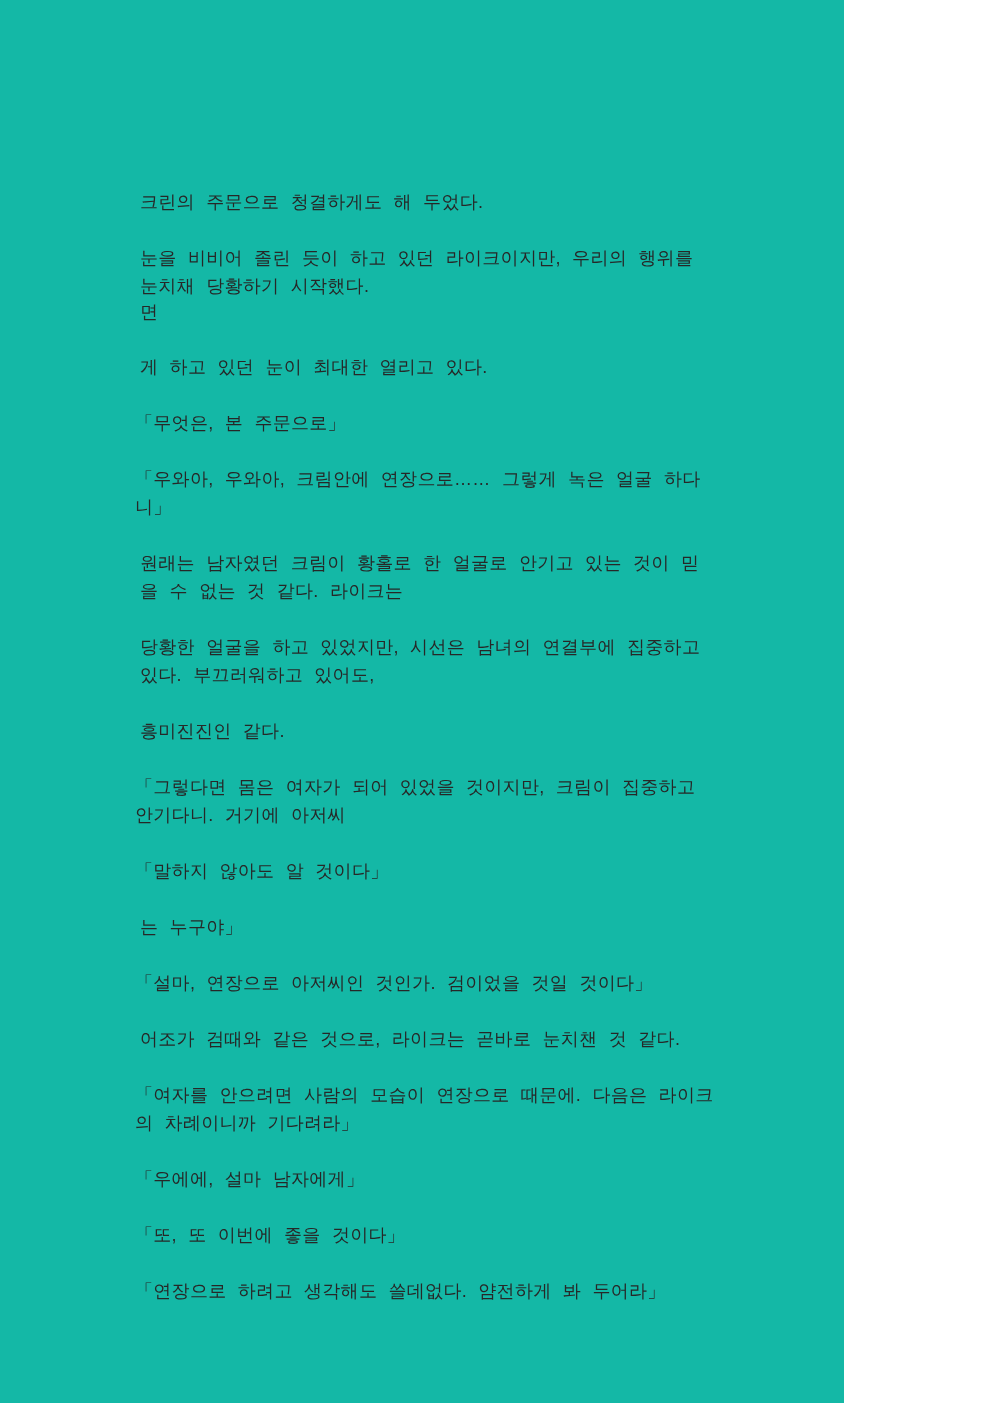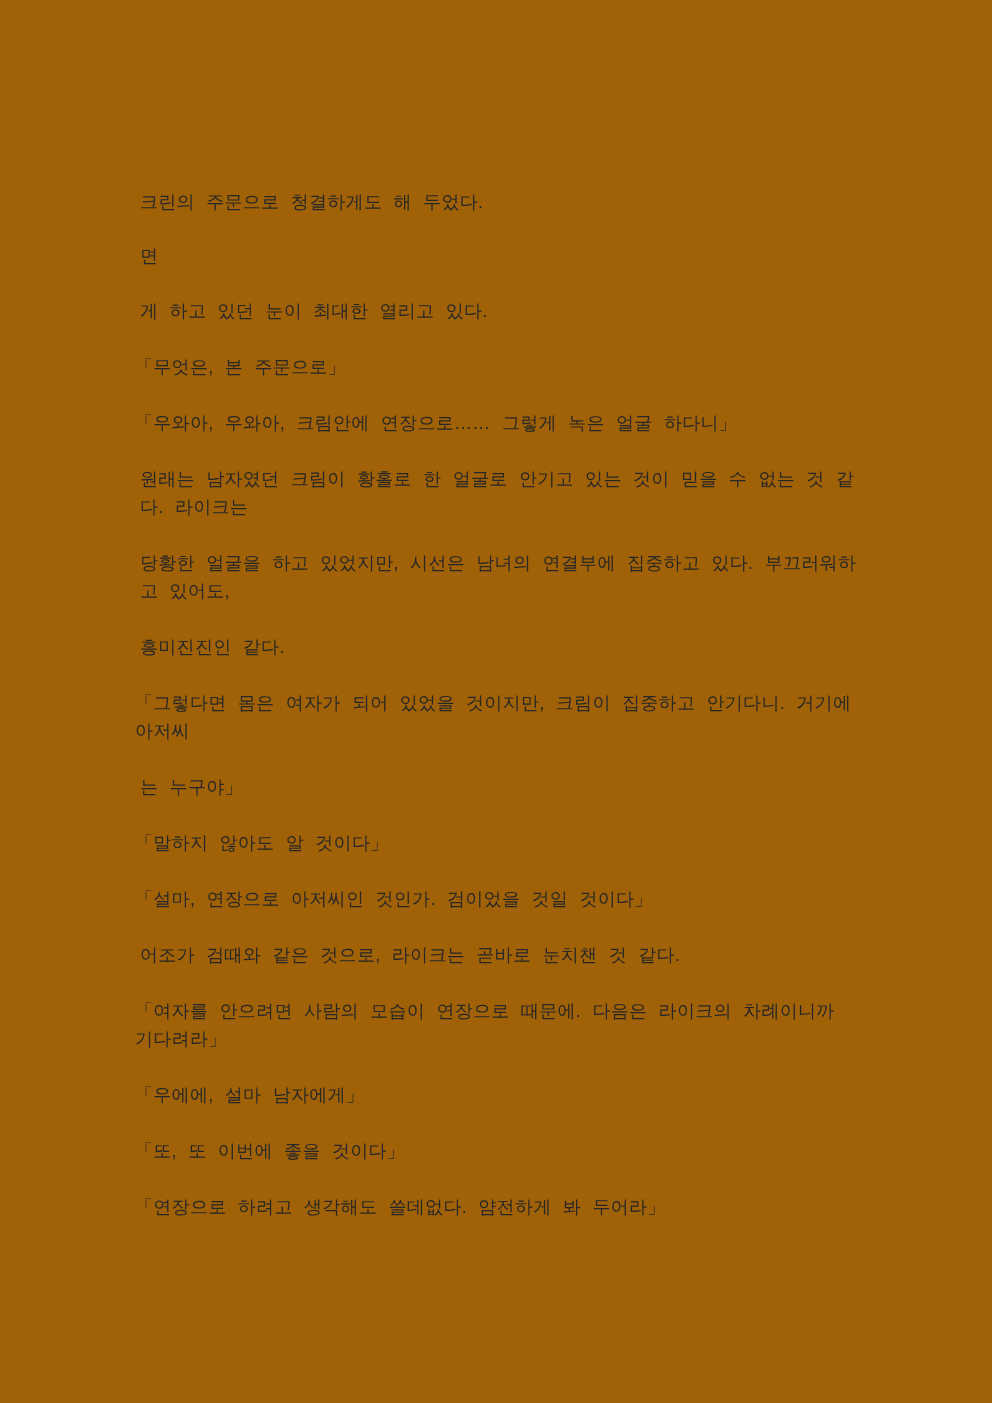--- a/index.html
+++ b/index.html
@@ -8,24 +8,24 @@
     background: #ffffff;
   }
   body {
     width: 992px;
     height: 1403px;
     overflow: hidden;
     font-family: "Liberation Sans", "DejaVu Sans", sans-serif;
   }
   .page {
     box-sizing: border-box;
-    width: 992px;
+    width: 844px;
     height: 1403px;
     padding: 188px 130px 8px 140px;
-    background: #a16207;
+    background: #14b8a6;
   }
   .text-line {
     font-size: 18px;
     line-height: 28px;
     margin: 0 0 28px 0;
     color: #272727;
     word-spacing: 6px;
     letter-spacing: 0.3px;
     white-space: normal;
     max-width: 722px;
@@ -42,30 +42,31 @@
   .text-line.continuation {
     line-height: 25px;
     margin-bottom: 28px;
   }
 </style>
 </head>
 <body>
 
 <div class="page">
   <div class="text-line">크린의 주문으로 청결하게도 해 두었다.</div>
+  <div class="text-line no-gap">눈을 비비어 졸린 듯이 하고 있던 라이크이지만, 우리의 행위를 눈치채 당황하기 시작했다.</div>
   <div class="text-line continuation">면</div>
   <div class="text-line">게 하고 있던 눈이 최대한 열리고 있다.</div>
   <div class="text-line quote">「무엇은, 본 주문으로」</div>
   <div class="text-line quote">「우와아, 우와아, 크림안에 연장으로…… 그렇게 녹은 얼굴 하다니」</div>
   <div class="text-line">원래는 남자였던 크림이 황홀로 한 얼굴로 안기고 있는 것이 믿을 수 없는 것 같다. 라이크는</div>
   <div class="text-line">당황한 얼굴을 하고 있었지만, 시선은 남녀의 연결부에 집중하고 있다. 부끄러워하고 있어도,</div>
   <div class="text-line">흥미진진인 같다.</div>
   <div class="text-line quote">「그렇다면 몸은 여자가 되어 있었을 것이지만, 크림이 집중하고 안기다니. 거기에 아저씨</div>
+  <div class="text-line quote">「말하지 않아도 알 것이다」</div>
   <div class="text-line">는 누구야」</div>
-  <div class="text-line quote">「말하지 않아도 알 것이다」</div>
   <div class="text-line quote">「설마, 연장으로 아저씨인 것인가. 검이었을 것일 것이다」</div>
   <div class="text-line">어조가 검때와 같은 것으로, 라이크는 곧바로 눈치챈 것 같다.</div>
   <div class="text-line quote">「여자를 안으려면 사람의 모습이 연장으로 때문에. 다음은 라이크의 차례이니까 기다려라」</div>
   <div class="text-line quote">「우에에, 설마 남자에게」</div>
   <div class="text-line quote">「또, 또 이번에 좋을 것이다」</div>
   <div class="text-line quote">「연장으로 하려고 생각해도 쓸데없다. 얌전하게 봐 두어라」</div>
 
 </div>
 
 </body></html>

